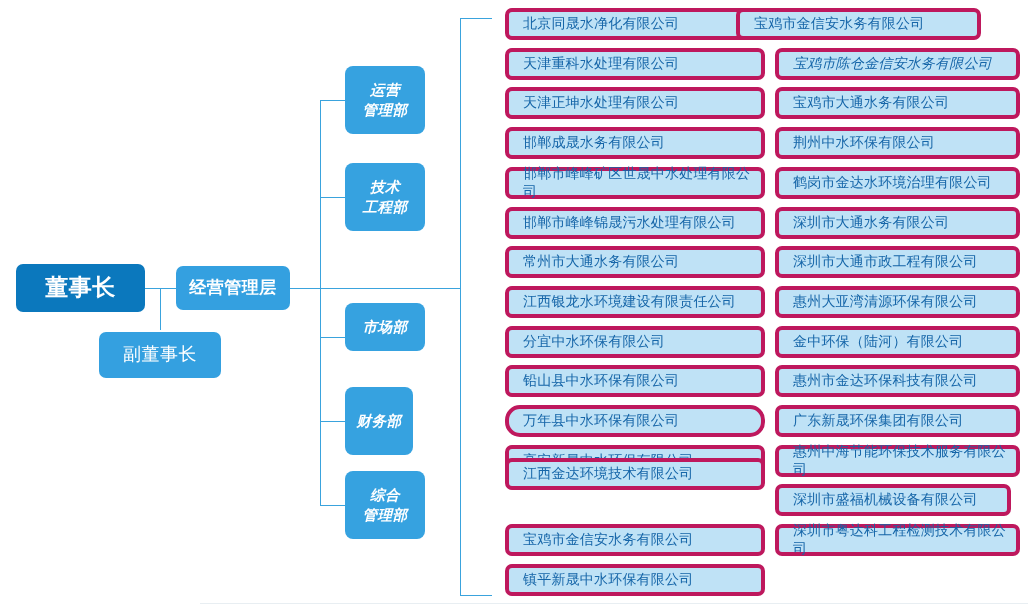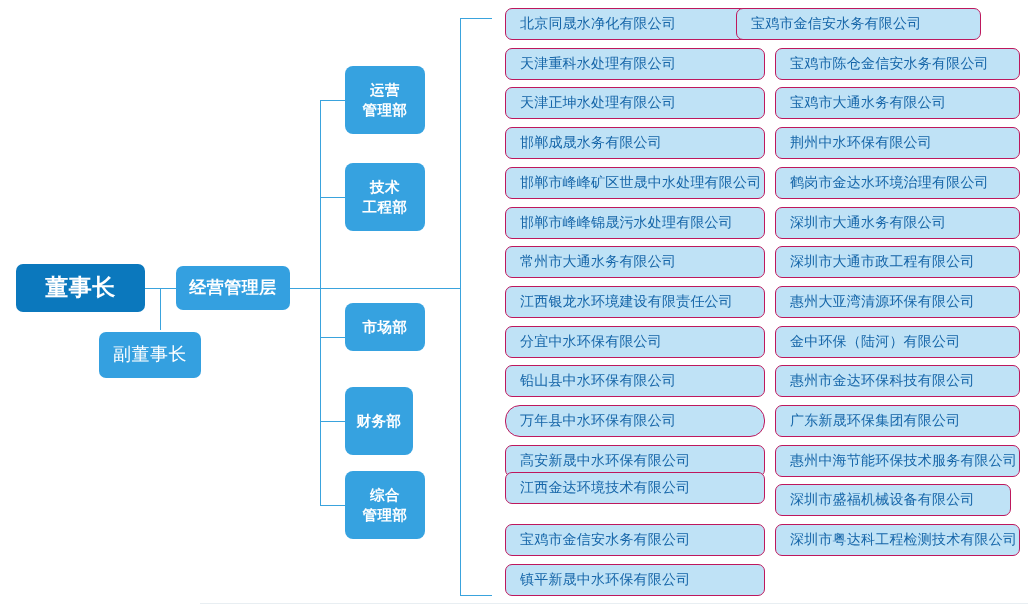--- a/index.html
+++ b/index.html
@@ -55,29 +55,29 @@
     font-size: 17px;
     font-weight: 600;
   }
   .node-dept {
     background: #36a2e0;
     font-size: 14.5px;
     font-weight: 700;
     border-radius: 8px;
     line-height: 1.38;
   }
-  .node-dept .dept-label { white-space: pre-line; }
+  .node-dept .dept-label { white-space: pre-line; font-style: italic; }
 
   
   .company {
     position: absolute;
     box-sizing: border-box;
     display: flex;
     align-items: center;
-    border: 1px solid #be185d;
+    border: 4px solid #be185d;
     background: #bfe2f6;
     border-radius: 7px;
     color: #1565a8;
     font-size: 14px;
     padding-left: 14px;
     height: 32px;
     letter-spacing: 0.2px;
   }
 
   
@@ -111,21 +111,21 @@
 
   <div class="line line-v" style="left:460px; top:18px; height:577px;"></div>
   <div class="line line-h" style="left:460px; top:18px; width:32px;"></div>
   <div class="line line-h" style="left:460px; top:595px; width:32px;"></div>
   <div class="bottom-rule"></div>
 
   <div class="node node-chairman" style="left:16px; top:264px; width:129px; height:48px;">
     <span>董事长</span>
   </div>
 
-  <div class="node node-vice" style="left:99px; top:332px; width:102px; height:46px;">
+  <div class="node node-vice" style="left:99px; top:332px; width:122px; height:46px;">
     <span>副董事长</span>
   </div>
 
   <div class="node node-mgmt" style="left:176px; top:266px; width:114px; height:44px;">
     <span>经营管理层</span>
   </div>
 
   <div class="node node-dept" style="left:345px; top:66px; width:80px; height:68px;">
     <span class="dept-label">运营
 管理部</span>
@@ -175,35 +175,35 @@
       </div>
       <div class="company" style="left: 505px; width: 260px; top: 365.3px;">
         <span>铅山县中水环保有限公司</span>
       </div>
       <div class="company" style="left: 505px; width: 260px; top: 405px; border-radius: 15px;">
         <span>万年县中水环保有限公司</span>
       </div>
       <div class="company" style="left: 505px; width: 260px; top: 444.7px;">
         <span>高安新晟中水环保有限公司</span>
       </div>
-      <div class="company" style="left: 505px; width: 260px; top: 472px;">
+      <div class="company" style="left: 505px; width: 260px; top: 458px;">
         <span>江西金达环境技术有限公司</span>
       </div>
       <div class="company" style="left: 505px; width: 260px; top: 524.1px;">
         <span>宝鸡市金信安水务有限公司</span>
       </div>
       <div class="company" style="left: 505px; width: 260px; top: 563.8px;">
         <span>镇平新晟中水环保有限公司</span>
       </div>
     </div>
   <div id="company-column-right">
       <div class="company" style="left: 736px; width: 245px; top: 8px;">
         <span>宝鸡市金信安水务有限公司</span>
       </div>
-      <div class="company" style="left: 775px; width: 245px; top: 47.7px;">
+      <div class="company" style="left: 775px; width: 245px; top: 47.7px; font-style: italic;">
         <span>宝鸡市陈仓金信安水务有限公司</span>
       </div>
       <div class="company" style="left: 775px; width: 245px; top: 87.4px;">
         <span>宝鸡市大通水务有限公司</span>
       </div>
       <div class="company" style="left: 775px; width: 245px; top: 127.1px;">
         <span>荆州中水环保有限公司</span>
       </div>
       <div class="company" style="left: 775px; width: 245px; top: 166.8px;">
         <span>鹤岗市金达水环境治理有限公司</span>

